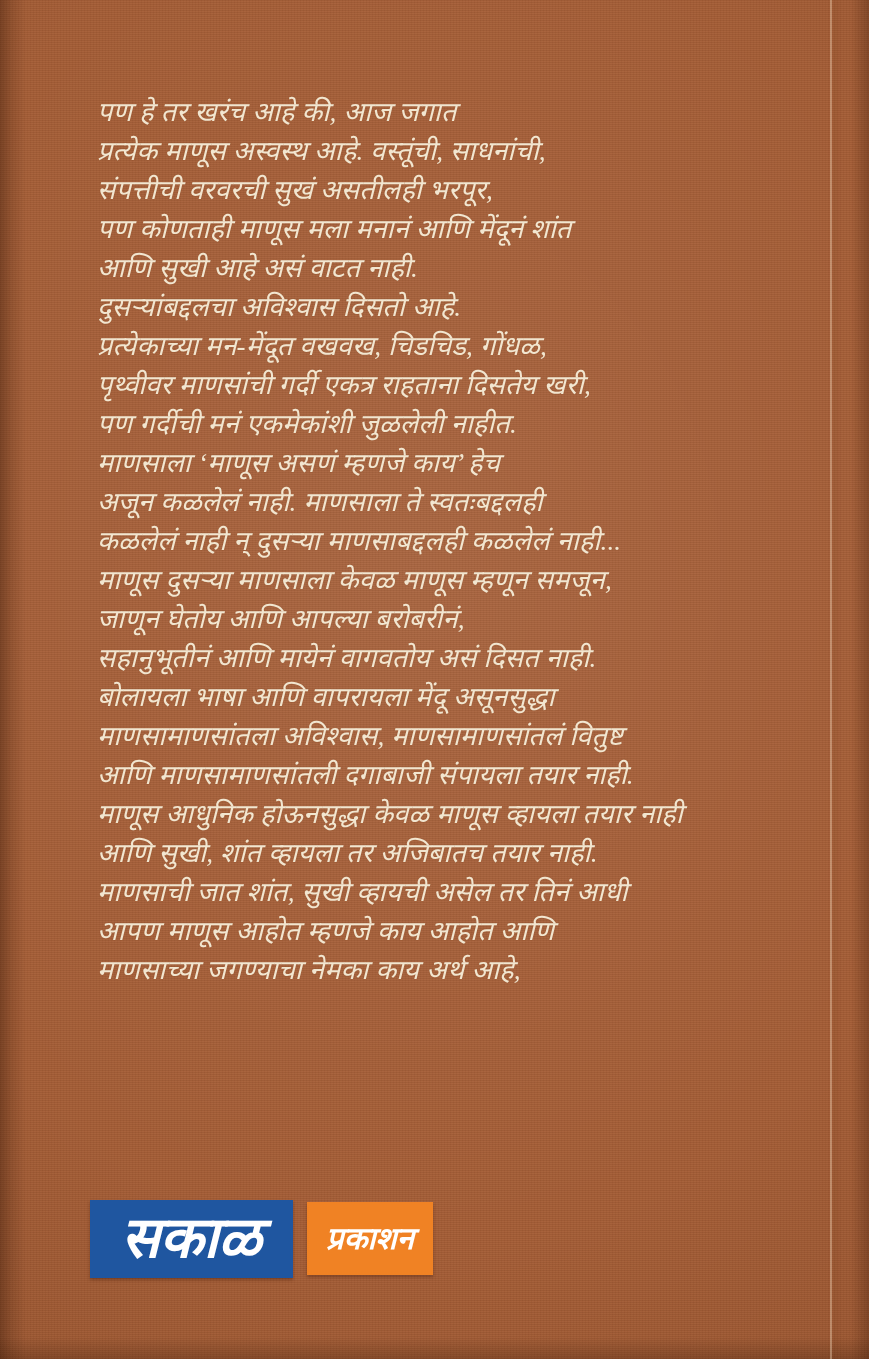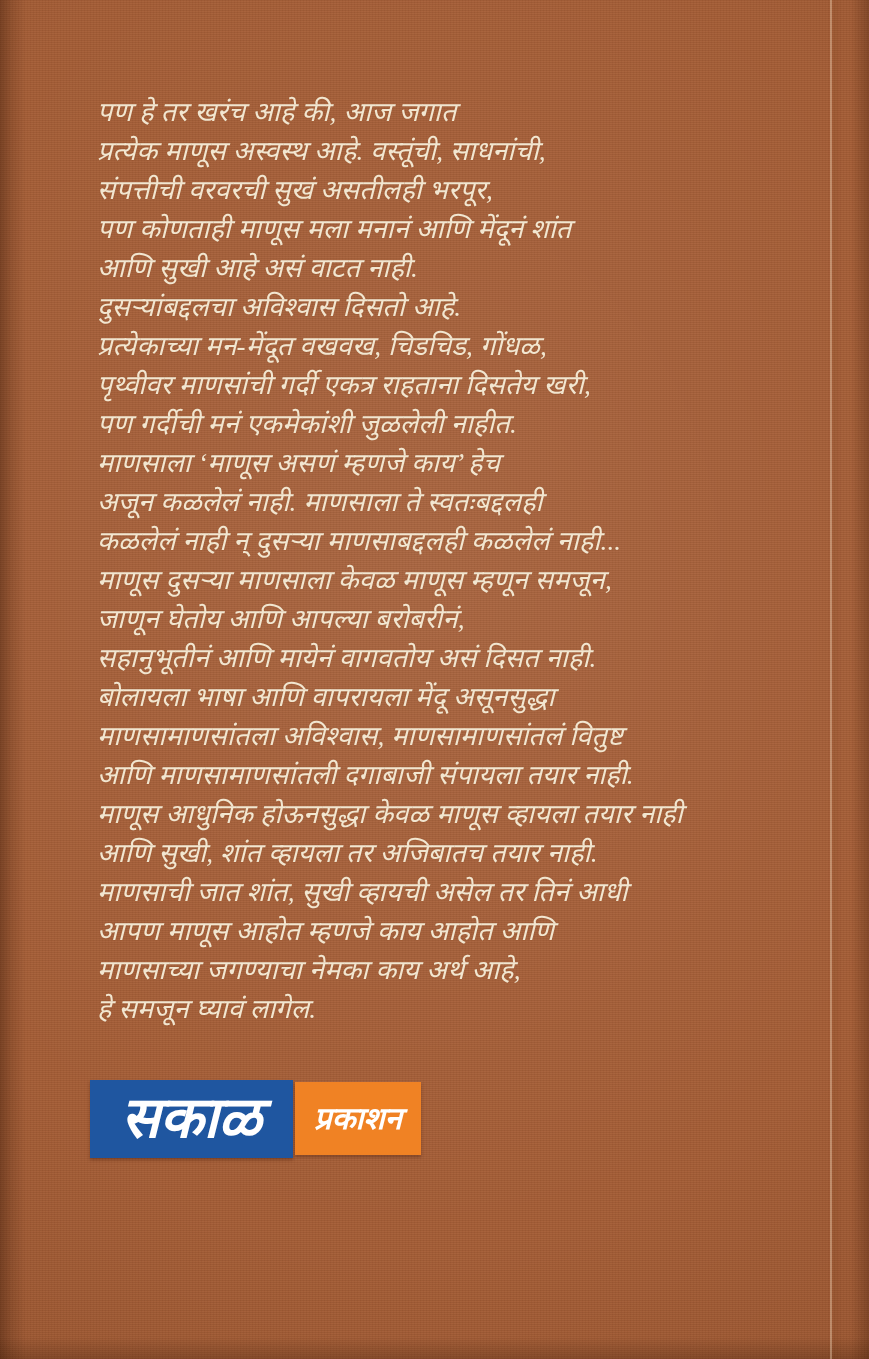--- a/index.html
+++ b/index.html
@@ -89,21 +89,21 @@
     line-height: 39px;
     text-shadow: 0 0 1px rgba(120,60,20,0.4);
     letter-spacing: 0.2px;
   }
   .body-text .line {
     white-space: nowrap;
   }
   .publisher-logo {
     position: absolute;
     left: 90px;
-    top: 1080px;
+    top: 1200px;
     display: flex;
     align-items: stretch;
   }
   .logo-name-box {
     width: 203px;
     height: 78px;
     background: #1f56a0;
     color: #ffffff;
     display: flex;
     align-items: center;
@@ -112,21 +112,21 @@
     font-weight: bold;
     box-shadow: 0 2px 3px rgba(60,20,5,0.35);
     line-height: 1;
     padding-bottom: 4px;
     box-sizing: border-box;
   }
   .logo-suffix-box {
     width: 126px;
     height: 73px;
     margin-top: 2px;
-    margin-left: 2px;
+    margin-left: 14px;
     background: #f08224;
     color: #ffffff;
     display: flex;
     align-items: center;
     justify-content: center;
     font-size: 31px;
     font-weight: bold;
     box-shadow: 0 2px 3px rgba(60,20,5,0.35);
     line-height: 1;
   }
@@ -153,21 +153,20 @@
     <div class="line">जाणून घेतोय आणि आपल्या बरोबरीनं,</div>
     <div class="line">सहानुभूतीनं आणि मायेनं वागवतोय असं दिसत नाही.</div>
     <div class="line">बोलायला भाषा आणि वापरायला मेंदू असूनसुद्धा</div>
     <div class="line">माणसामाणसांतला अविश्वास, माणसामाणसांतलं वितुष्ट</div>
     <div class="line">आणि माणसामाणसांतली दगाबाजी संपायला तयार नाही.</div>
     <div class="line">माणूस आधुनिक होऊनसुद्धा केवळ माणूस व्हायला तयार नाही</div>
     <div class="line">आणि सुखी, शांत व्हायला तर अजिबातच तयार नाही.</div>
     <div class="line">माणसाची जात शांत, सुखी व्हायची असेल तर तिनं आधी</div>
     <div class="line">आपण माणूस आहोत म्हणजे काय आहोत आणि</div>
     <div class="line">माणसाच्या जगण्याचा नेमका काय अर्थ आहे,</div>
-    <div class="line">हे समजून घ्यावं लागेल.</div>
   </div>
 
   <div class="publisher-logo">
     <div class="logo-name-box">सकाळ</div>
     <div class="logo-suffix-box">प्रकाशन</div>
   </div>
 
   <div class="edge-left"></div>
   <div class="edge-right"></div>
   <div class="edge-bottom"></div>

